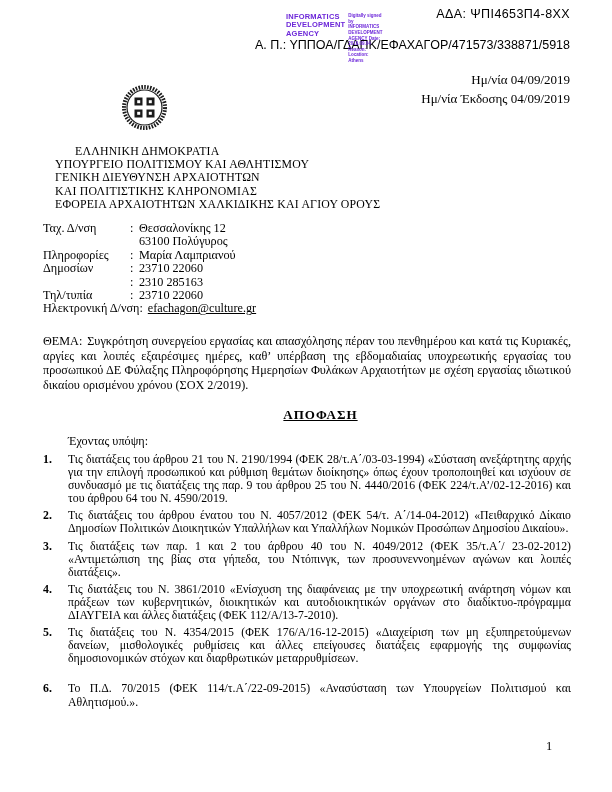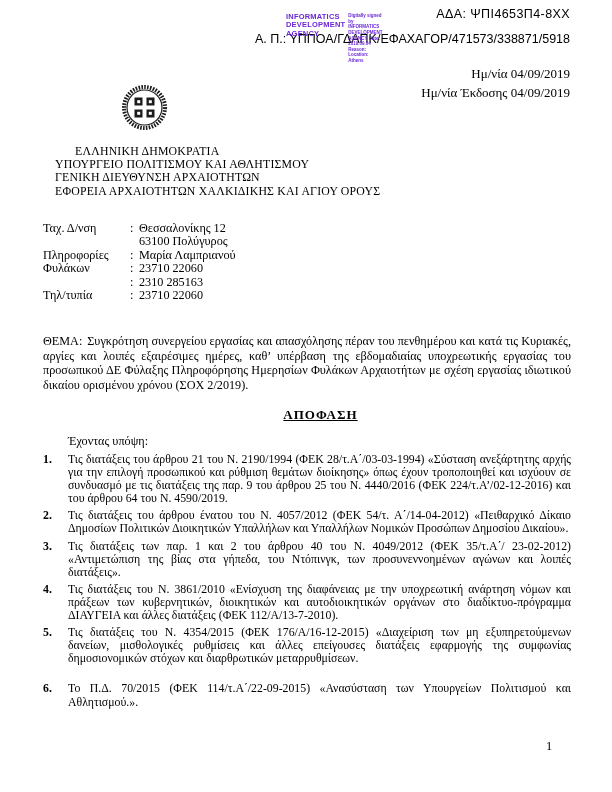--- a/index.html
+++ b/index.html
@@ -13,21 +13,21 @@
     font-family:"Liberation Serif", serif;
     overflow:hidden;
   }
   
   .top-right {
     position:absolute; top:7px; right:42px;
     text-align:right; white-space:nowrap;
   }
   .ada-line {
     font-family:"Liberation Sans", sans-serif;
-    font-size:12.5px; letter-spacing:.4px; margin-bottom:11px;
+    font-size:12.5px; letter-spacing:.4px; margin-bottom:17px;
   }
   .protocol-line {
     font-family:"Liberation Sans", sans-serif;
     font-size:12.5px; margin-bottom:20px;
   }
   .date-line, .issue-line { font-size:13px; margin-bottom:3px; }
 
   
   .stamp {
     position:absolute; left:286px; top:13px; width:92px;
@@ -109,53 +109,59 @@
       <rect x="27.8" y="16.2" width="3" height="3" fill="#ffffff"></rect>
       <rect x="16.2" y="27.8" width="3" height="3" fill="#ffffff"></rect>
       <rect x="27.8" y="27.8" width="3" height="3" fill="#ffffff"></rect>
     </svg>
   </div>
 
   <div class="letterhead">
     <div class="indent">ΕΛΛΗΝΙΚΗ ΔΗΜΟΚΡΑΤΙΑ</div>
     <div>ΥΠΟΥΡΓΕΙΟ ΠΟΛΙΤΙΣΜΟΥ ΚΑΙ ΑΘΛΗΤΙΣΜΟΥ</div>
     <div>ΓΕΝΙΚΗ ΔΙΕΥΘΥΝΣΗ ΑΡΧΑΙΟΤΗΤΩΝ</div>
+    <div>ΚΑΙ ΠΟΛΙΤΙΣΤΙΚΗΣ ΚΛΗΡΟΝΟΜΙΑΣ</div>
     <div>ΕΦΟΡΕΙΑ ΑΡΧΑΙΟΤΗΤΩΝ ΧΑΛΚΙΔΙΚΗΣ ΚΑΙ ΑΓΙΟΥ ΟΡΟΥΣ</div>
   </div>
 
   <div class="contact">
     <div class="c-row">
       <span class="c-label">Ταχ. Δ/νση</span>
       <span class="c-sep">:</span>
       <span>Θεσσαλονίκης 12</span>
     </div>
     <div class="c-row">
       <span class="c-label"></span>
       <span class="c-sep"></span>
       <span>63100 Πολύγυρος</span>
     </div>
     <div class="c-row">
       <span class="c-label">Πληροφορίες</span>
       <span class="c-sep">:</span>
       <span>Μαρία Λαμπριανού</span>
     </div>
     <div class="c-row">
-      <span class="c-label">Φυλάκων</span>
+      <span class="c-label">Δημοσίων</span>
       <span class="c-sep">:</span>
       <span>23710 22060</span>
     </div>
     <div class="c-row">
       <span class="c-label"></span>
       <span class="c-sep">:</span>
       <span>2310 285163</span>
     </div>
     <div class="c-row">
       <span class="c-label">Τηλ/τυπία</span>
       <span class="c-sep">:</span>
       <span>23710 22060</span>
+    </div>
+    <div class="email-row">
+      <span>Ηλεκτρονική Δ/νση:</span>
+      <span style="width:5px"></span>
+      <a href="#" class="email-link">efachagon@culture.gr</a>
     </div>
   </div>
 
   <div class="subject">
     <span class="subject-label">ΘΕΜΑ:</span><span>Συγκρότηση συνεργείου εργασίας και απασχόλησης πέραν του πενθημέρου και κατά τις Κυριακές, αργίες και λοιπές εξαιρέσιμες ημέρες, καθ’ υπέρβαση της εβδομαδιαίας υποχρεωτικής εργασίας του προσωπικού ΔΕ Φύλαξης Πληροφόρησης Ημερησίων Φυλάκων Αρχαιοτήτων με σχέση εργασίας ιδιωτικού δικαίου ορισμένου χρόνου (ΣΟΧ 2/2019).</span>
   </div>
 
   <div class="decision-heading">ΑΠΟΦΑΣΗ</div>
   <div class="intro">Έχοντας υπόψη:</div>
 

